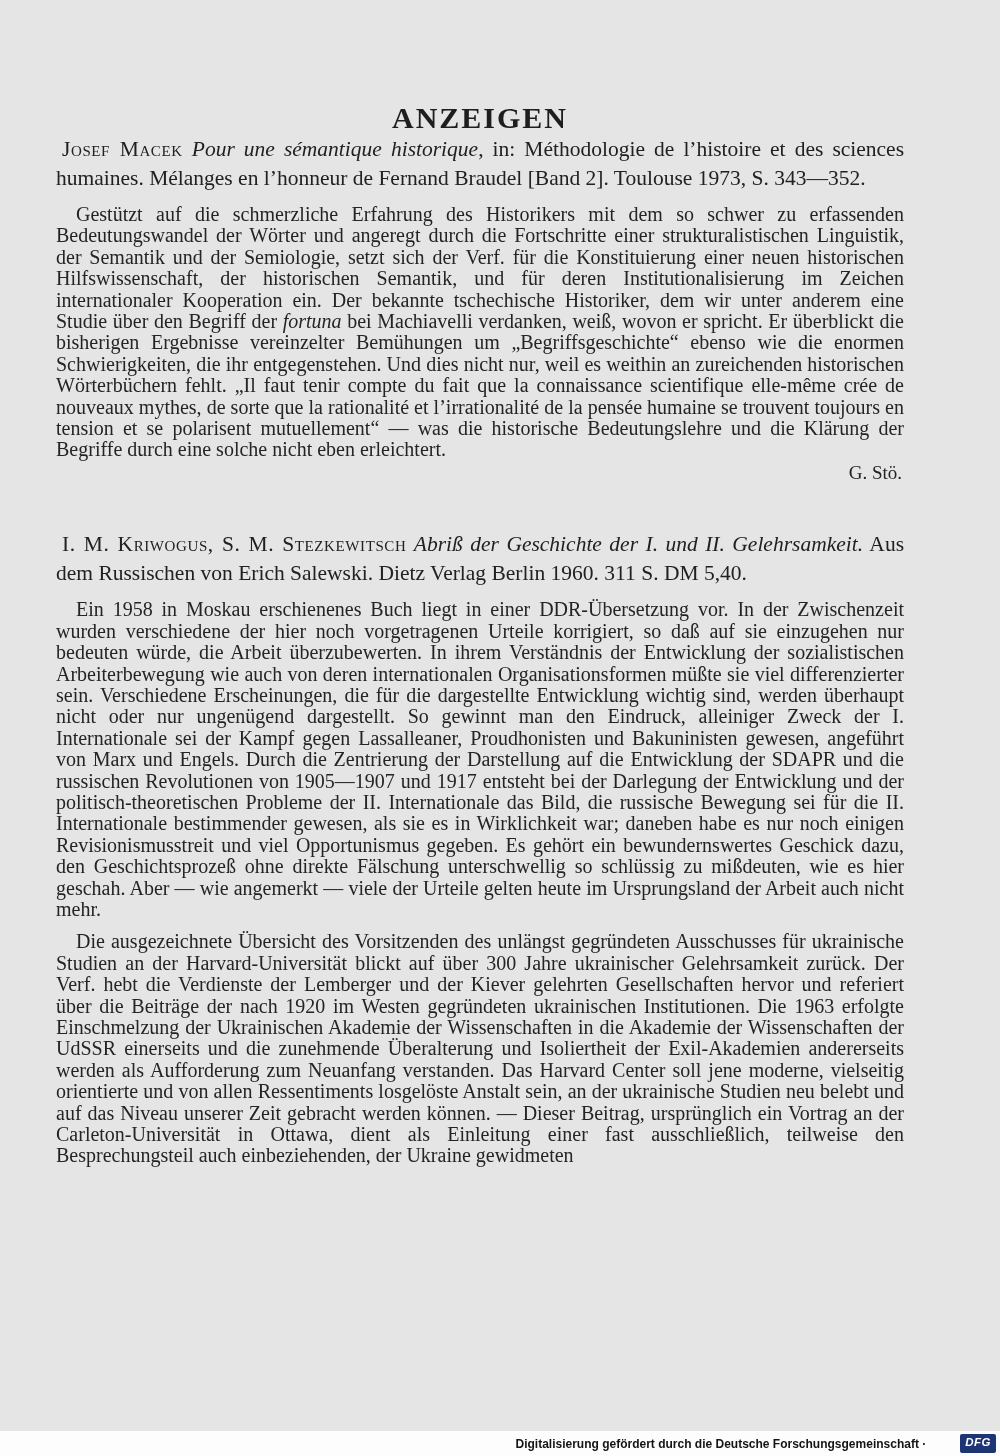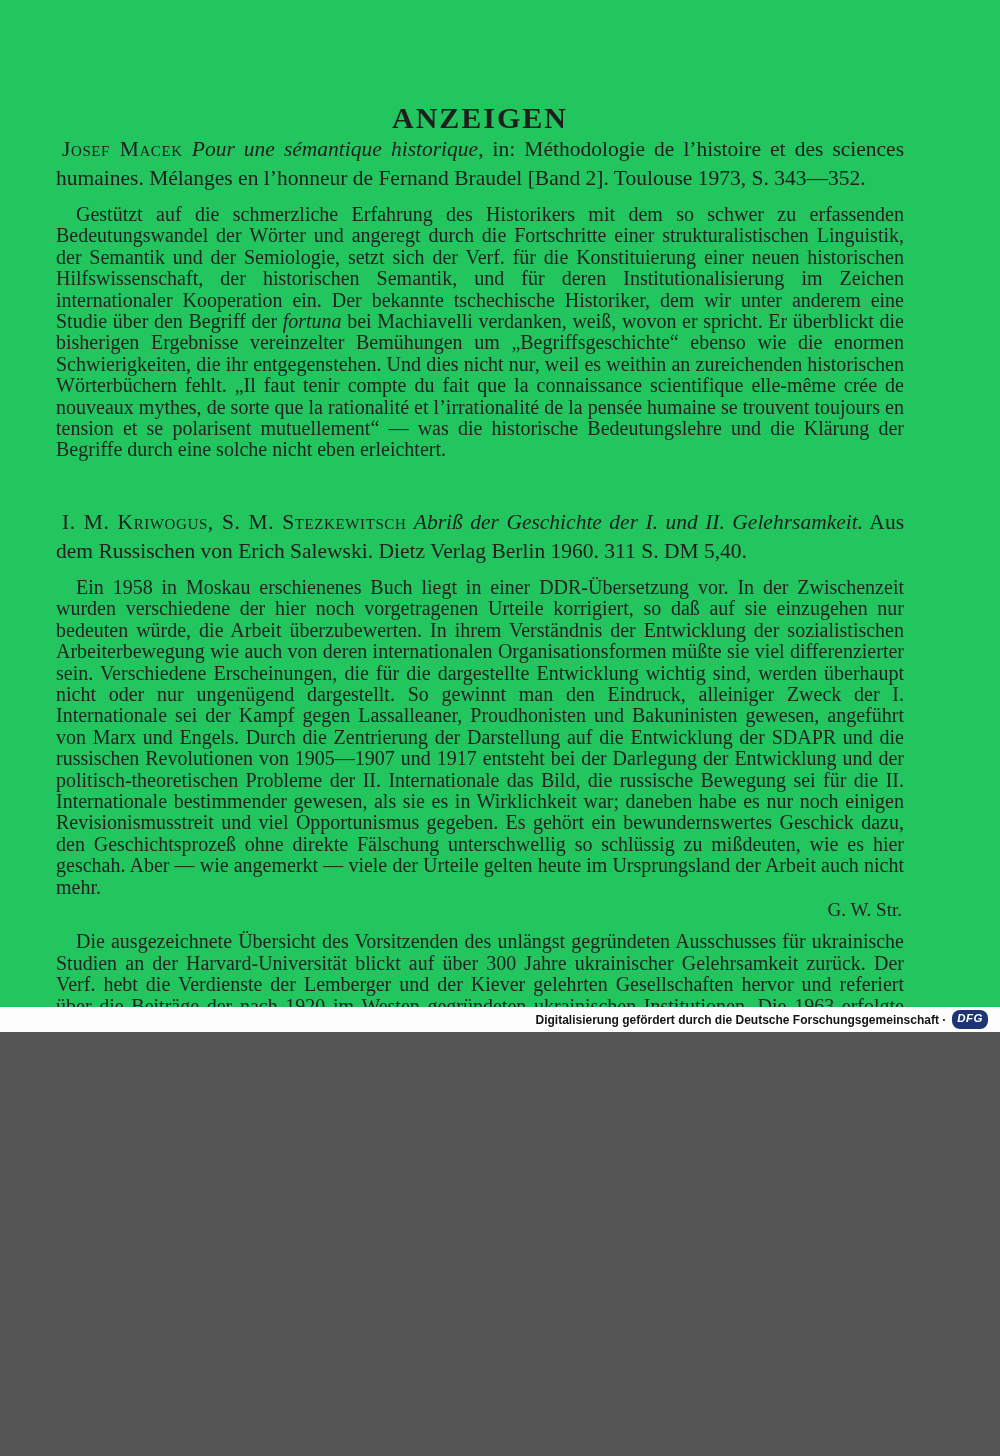--- a/index.html
+++ b/index.html
@@ -1,21 +1,21 @@
 <!DOCTYPE html>
 <html lang="de"><head>
 <meta charset="utf-8">
 <style>
   html, body { margin: 0; padding: 0; }
   body { background: #555; }
   .page {
     position: relative;
     width: 1000px;
-    height: 1032px;
-    background: #22c55e;
+    height: 1456px;
+    background: #e5e5e5;
     overflow: hidden;
     font-family: "Liberation Serif", serif;
     color: #242424;
   }
   .text-block {
     position: absolute;
     left: 56px;
     top: 0;
     width: 848px;
   }
@@ -60,57 +60,58 @@
   }
   .footer-bar {
     position: absolute;
     left: 0; right: 0; bottom: 0;
     height: 25px;
     background: #fdfdfd;
     display: flex;
     align-items: center;
     justify-content: flex-end;
     gap: 6px;
-    padding-right: 12px;
+    padding-right: 4px;
     box-sizing: border-box;
     font-family: "Liberation Sans", sans-serif;
     font-size: 12px;
     font-weight: bold;
     color: #141414;
   }
   .dfg-logo {
     display: inline-block;
     background: #1d3574;
     color: #ffffff;
     font-style: italic;
     font-weight: bold;
     font-size: 11.5px;
     line-height: 1;
     padding: 3px 5px 4px 5px;
-    border-radius: 8px;
+    border-radius: 2px;
     letter-spacing: 0.5px;
+    margin-left: 28px;
   }
 </style>
 </head>
 <body>
 
 <div class="page">
   <div class="text-block">
 
     <h1 class="doc-title">ANZEIGEN</h1>
 
     <section>
       <p class="entry-heading first"><span class="authors">Josef Macek</span><span> </span><span class="work-title">Pour une sémantique historique</span><span>, in: Méthodologie de l’histoire et des sciences humaines. Mélanges en l’honneur de Fernand Braudel [Band 2]. Toulouse 1973, S. 343—352.</span></p>
       <p class="entry-body"><span>Gestützt auf die schmerzliche Erfahrung des Historikers mit dem so schwer zu erfassenden Bedeutungswandel der Wörter und angeregt durch die Fortschritte einer strukturalistischen Linguistik, der Semantik und der Semiologie, setzt sich der Verf. für die Konstituierung einer neuen historischen Hilfswissenschaft, der historischen Semantik, und für deren Institutionalisierung im Zeichen internationaler Kooperation ein. Der bekannte tschechische Historiker, dem wir unter anderem eine Studie über den Begriff der </span><span class="inline-italic">fortuna</span><span> bei Machiavelli verdanken, weiß, wovon er spricht. Er überblickt die bisherigen Ergebnisse vereinzelter Bemühungen um „Begriffsgeschichte“ ebenso wie die enormen Schwierigkeiten, die ihr entgegenstehen. Und dies nicht nur, weil es weithin an zureichenden historischen Wörterbüchern fehlt. „Il faut tenir compte du fait que la connaissance scientifique elle-même crée de nouveaux mythes, de sorte que la rationalité et l’irrationalité de la pensée humaine se trouvent toujours en tension et se polarisent mutuellement“ — was die historische Bedeutungslehre und die Klärung der Begriffe durch eine solche nicht eben erleichtert.</span></p>
+      <p class="signature">G. Stö.</p>
     </section>
 
     <section>
       <p class="entry-heading later"><span class="authors">I. M. Kriwogus, S. M. Stezkewitsch</span><span> </span><span class="work-title">Abriß der Geschichte der I. und II. Gelehrsamkeit.</span><span> Aus dem Russischen von Erich Salewski. Dietz Verlag Berlin 1960. 311 S. DM 5,40.</span></p>
       <p class="entry-body"><span>Ein 1958 in Moskau erschienenes Buch liegt in einer DDR-Übersetzung vor. In der Zwischenzeit wurden verschiedene der hier noch vorgetragenen Urteile korrigiert, so daß auf sie einzugehen nur bedeuten würde, die Arbeit überzubewerten. In ihrem Verständnis der Entwicklung der sozialistischen Arbeiterbewegung wie auch von deren internationalen Organisationsformen müßte sie viel differenzierter sein. Verschiedene Erscheinungen, die für die dargestellte Entwicklung wichtig sind, werden überhaupt nicht oder nur ungenügend dargestellt. So gewinnt man den Eindruck, alleiniger Zweck der I. Internationale sei der Kampf gegen Lassalleaner, Proudhonisten und Bakuninisten gewesen, angeführt von Marx und Engels. Durch die Zentrierung der Darstellung auf die Entwicklung der SDAPR und die russischen Revolutionen von 1905—1907 und 1917 entsteht bei der Darlegung der Entwicklung und der politisch-theoretischen Probleme der II. Internationale das Bild, die russische Bewegung sei für die II. Internationale bestimmender gewesen, als sie es in Wirklichkeit war; daneben habe es nur noch einigen Revisionismusstreit und viel Opportunismus gegeben. Es gehört ein bewundernswertes Geschick dazu, den Geschichtsprozeß ohne direkte Fälschung unterschwellig so schlüssig zu mißdeuten, wie es hier geschah. Aber — wie angemerkt — viele der Urteile gelten heute im Ursprungsland der Arbeit auch nicht mehr.</span></p>
-      <p class="signature">G. W. Str.</p>
     </section>
 
     <section>
       <p class="entry-body"><span>Die ausgezeichnete Übersicht des Vorsitzenden des unlängst gegründeten Ausschusses für ukrainische Studien an der Harvard-Universität blickt auf über 300 Jahre ukrainischer Gelehrsamkeit zurück. Der Verf. hebt die Verdienste der Lemberger und der Kiever gelehrten Gesellschaften hervor und referiert über die Beiträge der nach 1920 im Westen gegründeten ukrainischen Institutionen. Die 1963 erfolgte Einschmelzung der Ukrainischen Akademie der Wissenschaften in die Akademie der Wissenschaften der UdSSR einerseits und die zunehmende Überalterung und Isoliertheit der Exil-Akademien andererseits werden als Aufforderung zum Neuanfang verstanden. Das Harvard Center soll jene moderne, vielseitig orientierte und von allen Ressentiments losgelöste Anstalt sein, an der ukrainische Studien neu belebt und auf das Niveau unserer Zeit gebracht werden können. — Dieser Beitrag, ursprünglich ein Vortrag an der Carleton-Universität in Ottawa, dient als Einleitung einer fast ausschließlich, teilweise den Besprechungsteil auch einbeziehenden, der Ukraine gewidmeten</span></p>
     </section>
 
   </div>
 
   <div class="footer-bar">
     <span>Digitalisierung gefördert durch die Deutsche Forschungsgemeinschaft ·</span>

